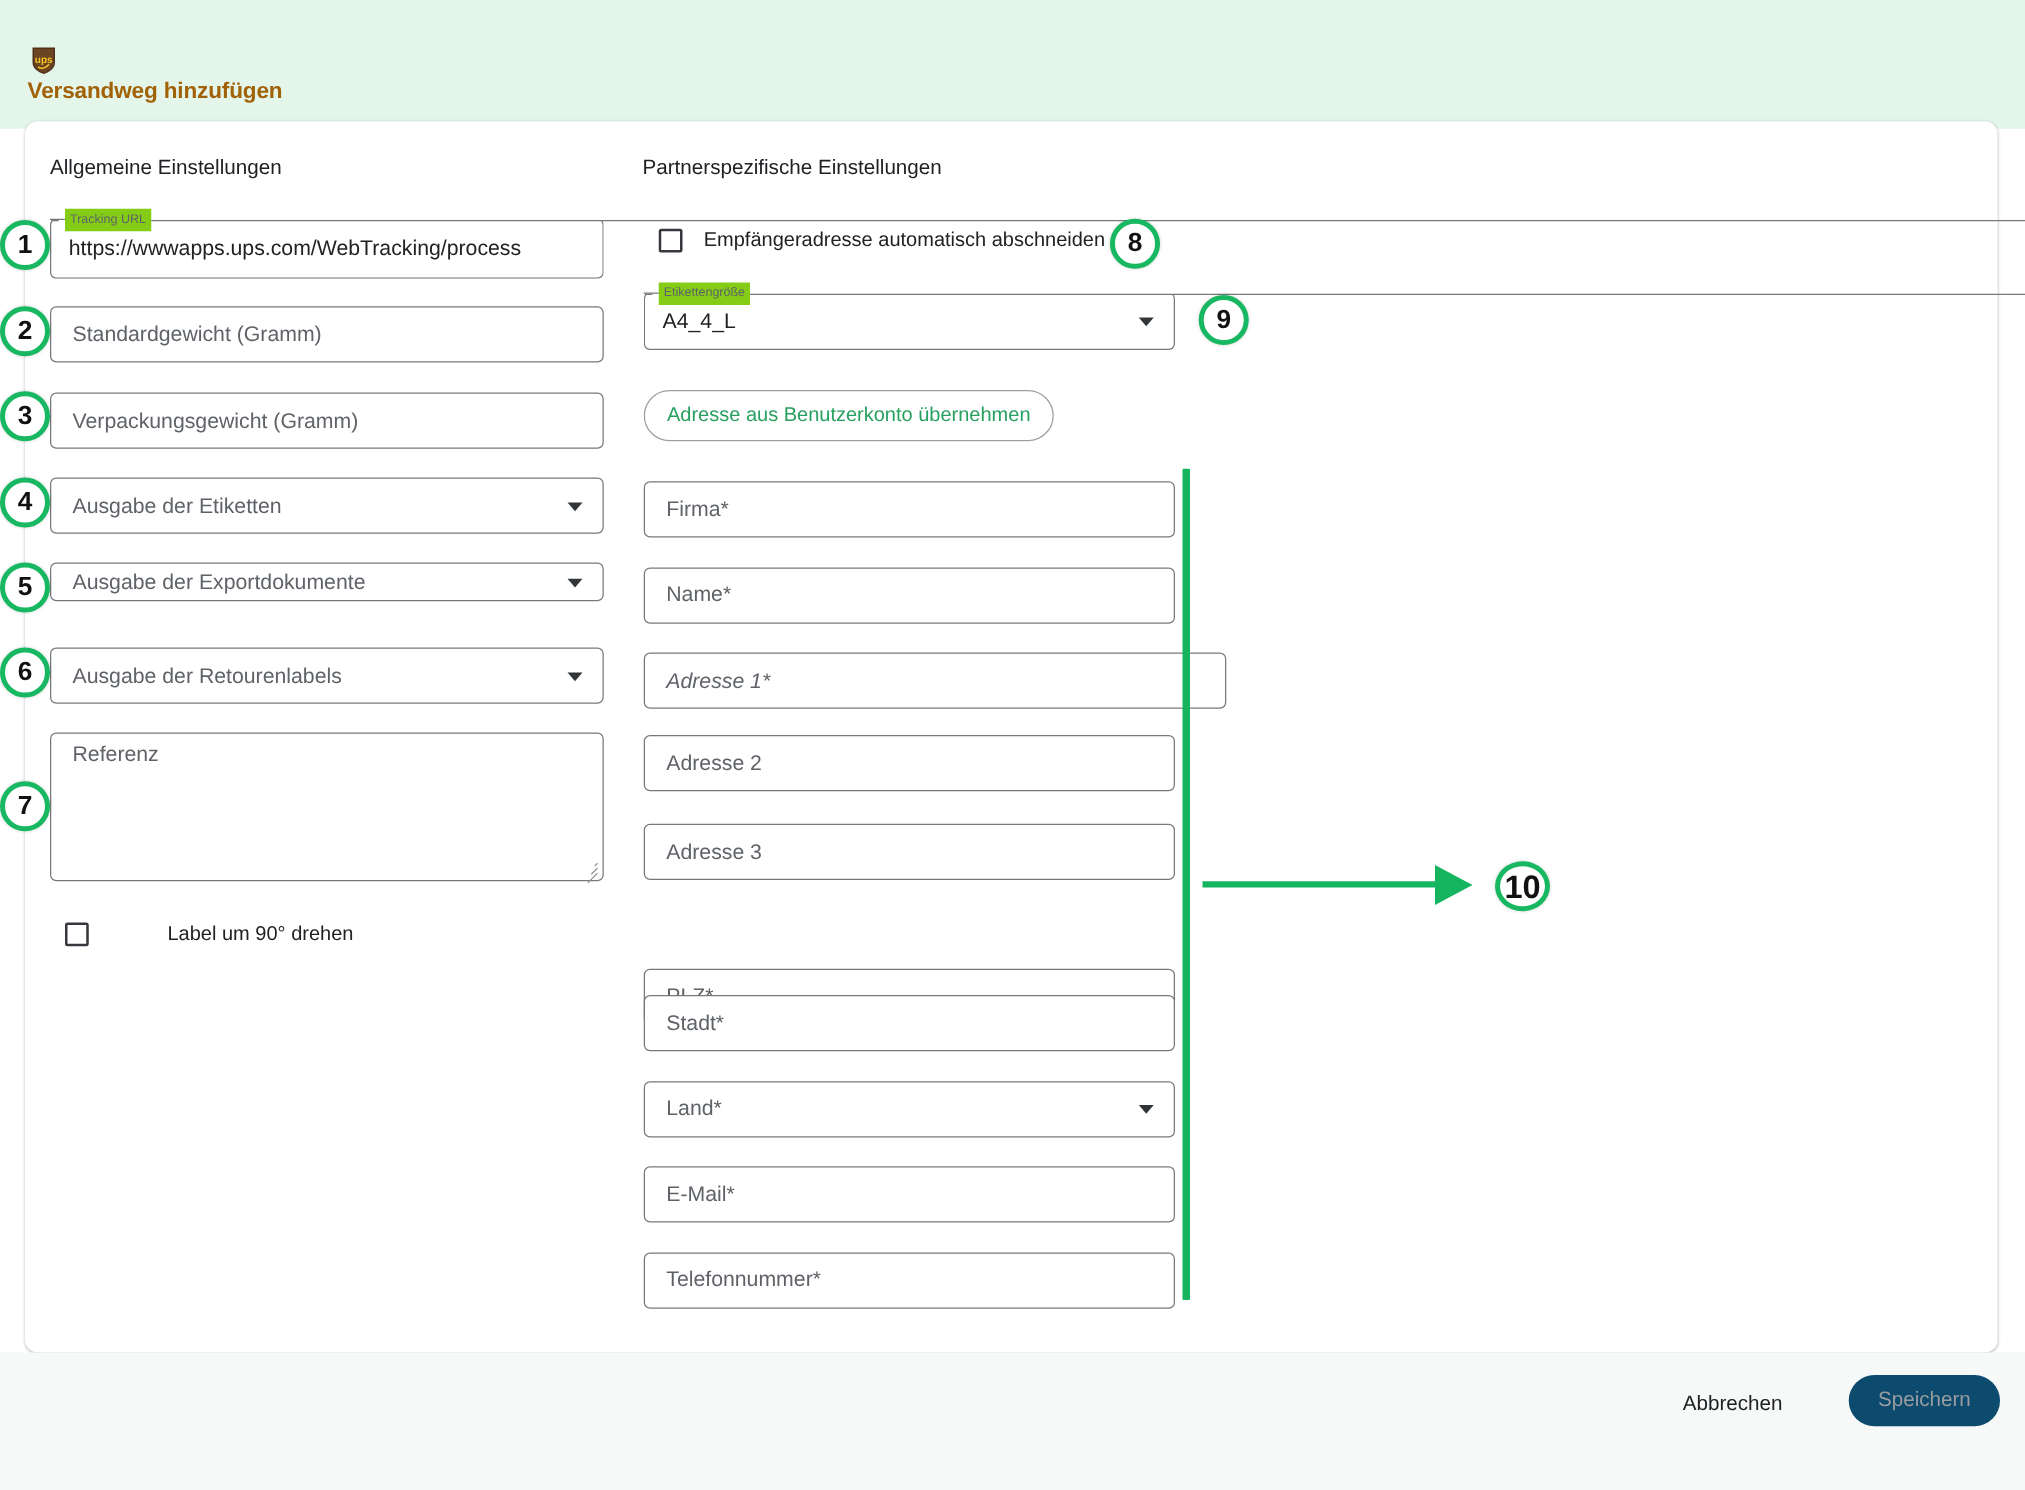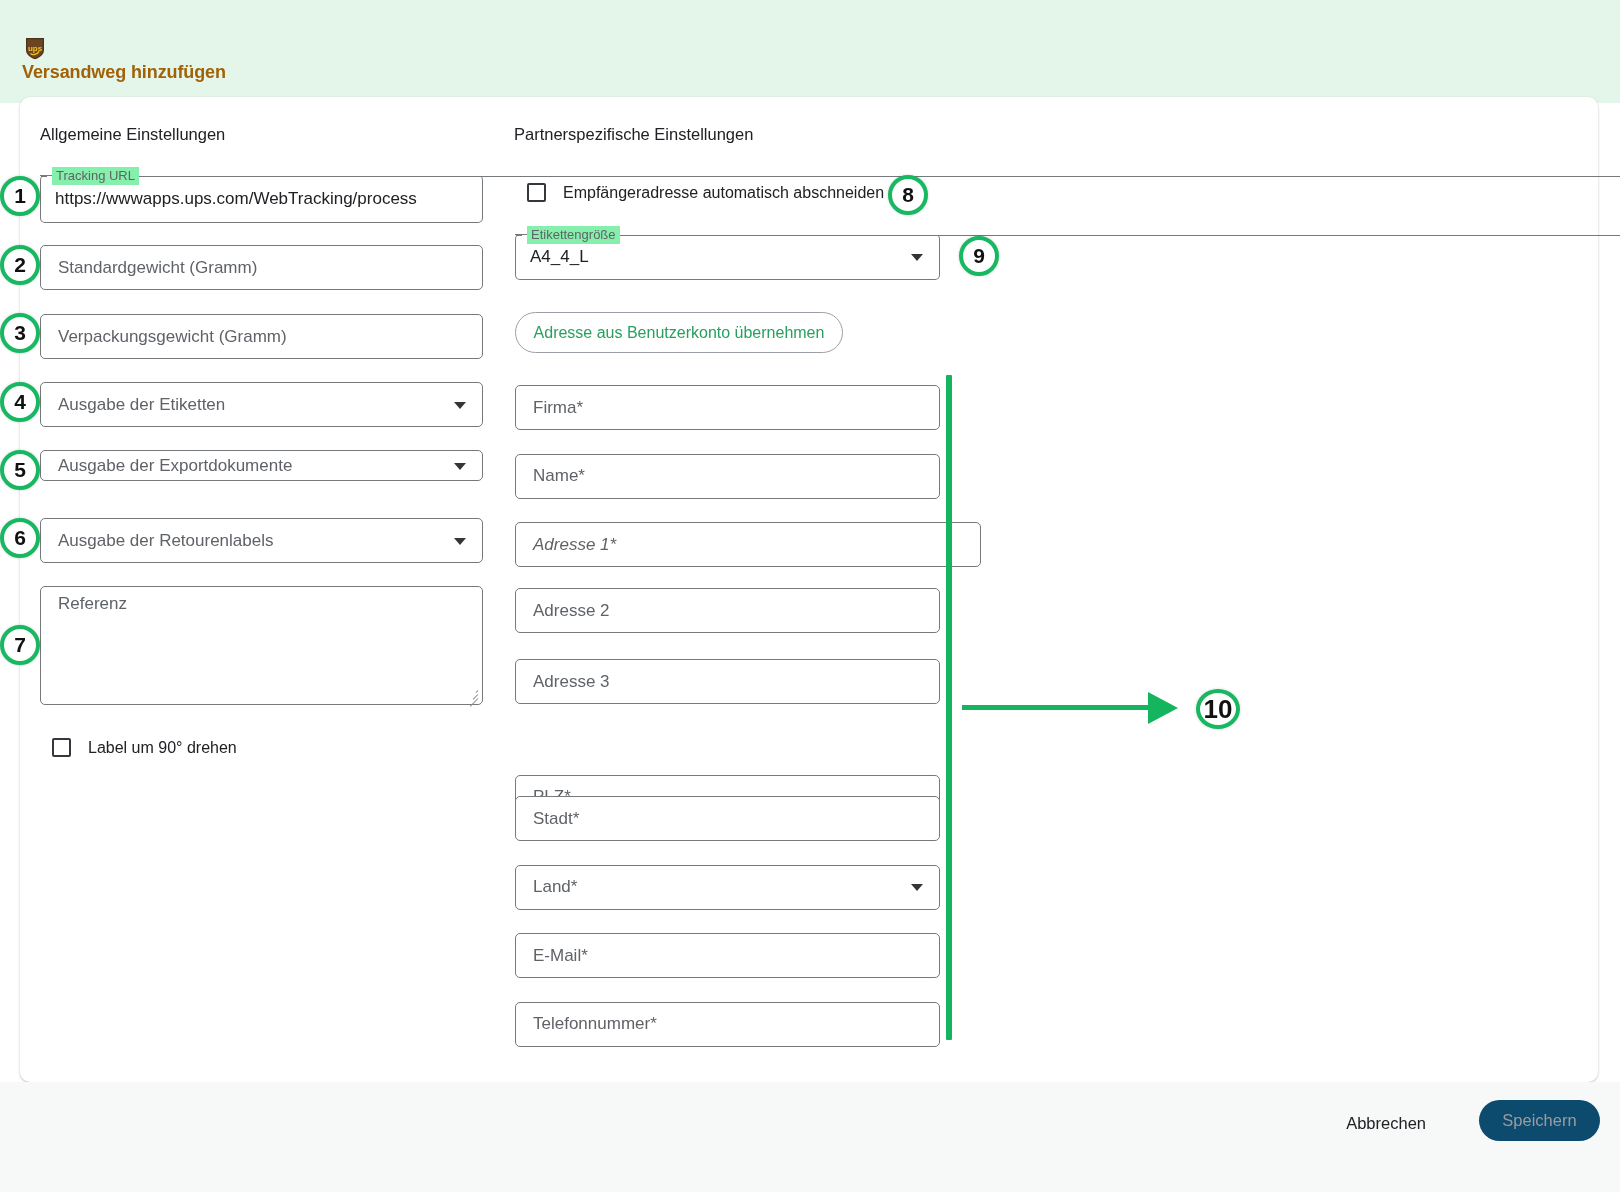--- a/index.html
+++ b/index.html
@@ -97,23 +97,23 @@
   .field .notch::after {
     content: "";
     position: absolute;
     top: 9px;
     height: 1px;
     background: #75797c;
   }
   .field .notch::before { left: -11px; width: 6px; }
   .field .notch::after  { left: 100%; width: 2000px; }
   .field .notch .lbl {
-    font-size: 13px;
+    font-size: 10px;
     color: #5f6368;
-    background: #86efac;
+    background: #84cc16;
     padding: 0 4px;
     white-space: nowrap;
     line-height: 18px;
   }
   
   .field.notched::before {
     content: "";
     position: absolute;
     left: -1px; top: -1px;
     width: 17px; height: 1px;
@@ -307,21 +307,21 @@
 
     <div class="field textarea-field" style="left:20px; top:489px; width:443px; height:119px;">
       <span class="ph">Referenz</span>
       <span class="resize-grip">
         <i style="top:10px; width:11px;"></i>
         <i style="top:6px;  width:7px;"></i>
         <i style="top:2px;  width:3px;"></i>
       </span>
     </div>
 
-    <div class="cbrow" style="left:32px; top:641px;">
+    <div class="cbrow" style="left:32px; top:641px;gap:46px;">
       <span class="cbox"></span>
       <span class="cblabel">Label um 90° drehen</span>
     </div>
 
     <div class="cbrow" style="left:507px; top:86px;">
       <span class="cbox"></span>
       <span class="cblabel">Empfängeradresse automatisch abschneiden</span>
     </div>
 
     <div class="field notched" style="left:495px; top:137px; width:425px; height:46px;">

